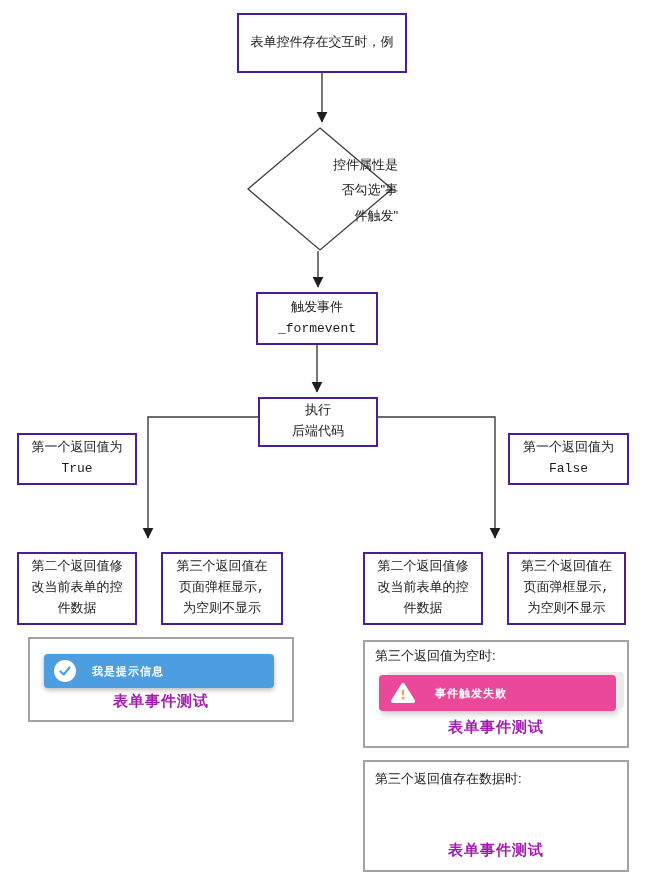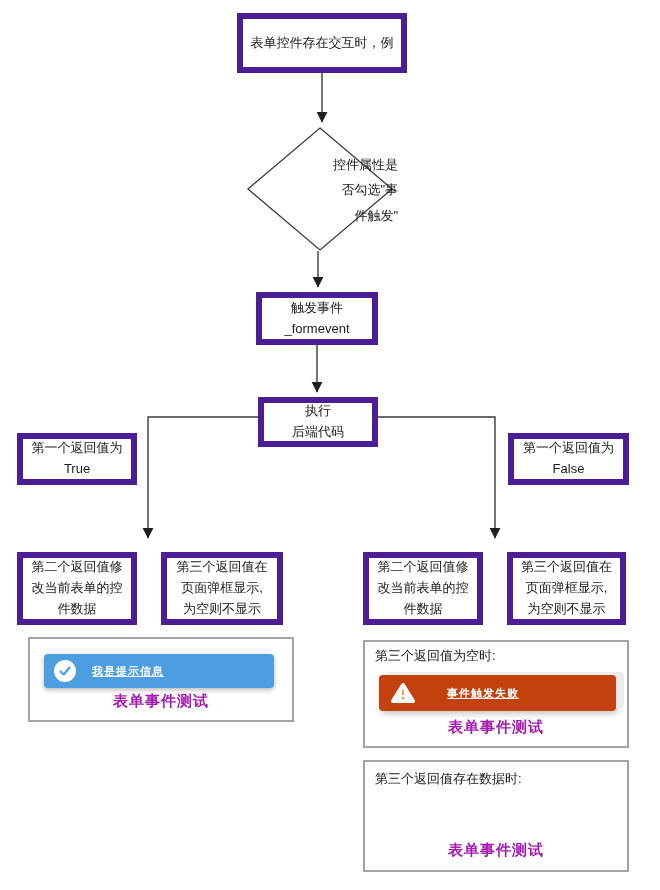--- a/index.html
+++ b/index.html
@@ -1,40 +1,40 @@
 <!DOCTYPE html>
 <html><head>
 <meta charset="utf-8">
 <style>
   html,body{margin:0;padding:0;background:#fff;}
   body{font-family:"Liberation Sans","DejaVu Sans",sans-serif;color:#1a1a1a;}
   .stage{position:relative;width:660px;height:890px;background:#fff;overflow:hidden;}
   svg.wires{position:absolute;left:0;top:0;width:660px;height:890px;}
   .flow-box{
-    position:absolute;background:#fff;border:6px solid #4c1d95;box-sizing:border-box;
+    position:absolute;background:#fff;border:2px solid #4c1d95;box-sizing:border-box;
     display:flex;flex-direction:column;align-items:center;justify-content:center;
-    font-size:13px;line-height:1.6;text-align:center;
+    font-size:13px;line-height:1.6;text-align:center;font-family:Liberation Mono, monospace;
   }
   .flow-line{white-space:nowrap;}
   .diamond-text{
     position:absolute;left:274px;top:150px;width:124px;height:80px;
     display:flex;flex-direction:column;align-items:flex-end;justify-content:center;
     font-size:13px;line-height:1.95;text-align:center;
   }
   .demo-panel{
     position:absolute;background:#fff;border:2px solid #a3a3a3;box-sizing:border-box;
   }
   .demo-label{position:absolute;left:10px;font-size:13px;white-space:nowrap;}
   .toast{
     position:absolute;box-sizing:border-box;border-radius:4px;
     display:flex;align-items:center;color:#fff;
   }
   .toast-info{box-shadow:0 2px 5px rgba(0,0,0,0.28);}
   .toast-warn{box-shadow:8px -3px 0 #ececec, 2px 3px 6px rgba(0,0,0,0.22);}
-  .toast-msg{font-size:11px;font-weight:bold;letter-spacing:1px;white-space:nowrap;text-decoration:underline;}
+  .toast-msg{font-size:11px;font-weight:bold;letter-spacing:1px;white-space:nowrap;}
   .check-badge{
     width:22px;height:22px;border-radius:50%;background:#fff;
     display:flex;align-items:center;justify-content:center;flex:0 0 auto;
     margin:0 16px 0 10px;
   }
   .warn-badge{
     width:24px;height:22px;display:flex;align-items:center;justify-content:center;
     flex:0 0 auto;margin:0 20px 0 12px;
   }
   .demo-title{
@@ -124,21 +124,21 @@
           <polyline points="2.5,7.5 5.7,10.5 11.5,3.5" fill="none" stroke="#4D9EE0" stroke-width="2.2" stroke-linecap="round" stroke-linejoin="round"></polyline>
         </svg>
       </span>
       <span class="toast-msg">我是提示信息</span>
     </div>
     <div class="demo-title" style="top:53px;">表单事件测试</div>
   </div>
 
   <div class="demo-panel" style="left:363px;top:640px;width:266px;height:108px;">
     <div class="demo-label" style="top:5px;">第三个返回值为空时:</div>
-    <div class="toast toast-warn" style="left:14px;top:33px;width:237px;height:36px;background:#c2410c;gap:12px;">
+    <div class="toast toast-warn" style="left:14px;top:33px;width:237px;height:36px;background:#ec4899;">
       <span class="warn-badge">
         <svg width="24" height="22" viewBox="0 0 24 22">
           <polygon points="12,3 22,19 2,19" fill="#fff" stroke="#fff" stroke-width="4" stroke-linejoin="round"></polygon>
           <rect x="10.9" y="7.5" width="2.2" height="6" rx="1.1" fill="#E9A64D"></rect>
           <circle cx="12" cy="16.2" r="1.4" fill="#E9A64D"></circle>
         </svg>
       </span>
       <span class="toast-msg">事件触发失败</span>
     </div>
     <div class="demo-title" style="top:76px;">表单事件测试</div>

